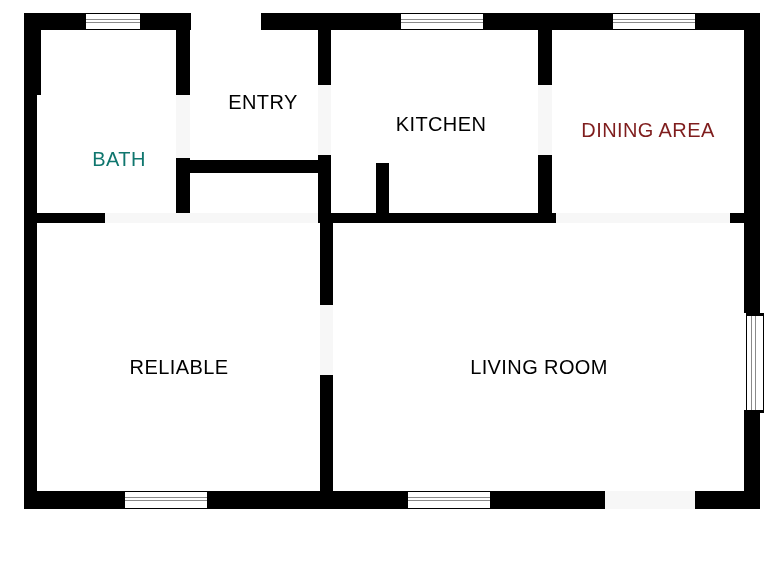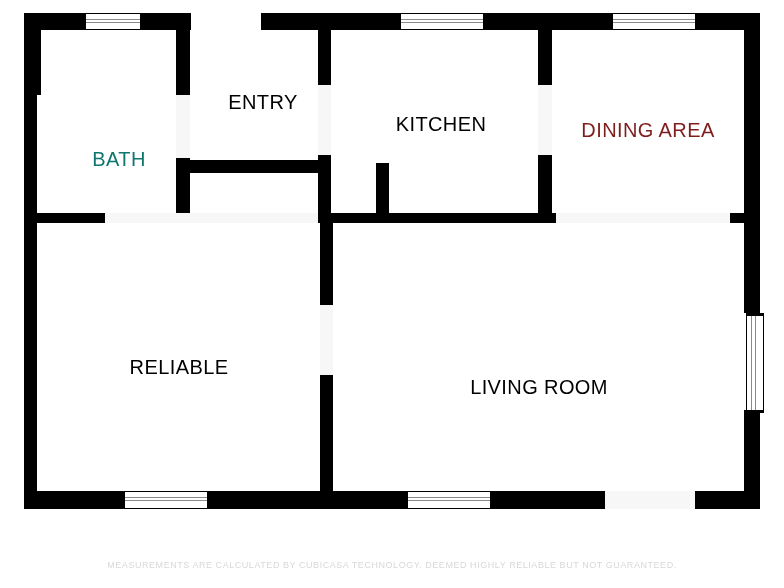--- a/index.html
+++ b/index.html
@@ -176,19 +176,18 @@
           <div class="pane2"></div>
           <div class="pane"></div>
         </div>
       </div>
     <div id="labels-layer">
         <div class="room-label" style="left: 119px; top: 135px; color: #0f766e; margin-top: 24px;">BATH</div>
         <div class="room-label" style="left: 263px; top: 102px; color: rgb(0, 0, 0);">ENTRY</div>
         <div class="room-label" style="left: 441px; top: 124px; color: rgb(0, 0, 0);">KITCHEN</div>
         <div class="room-label" style="left: 648px; top: 130px; color: #7f1d1d;">DINING AREA</div>
         <div class="room-label" style="left: 179px; top: 367px; color: rgb(0, 0, 0);">RELIABLE</div>
-        <div class="room-label" style="left: 539px; top: 367px; color: rgb(0, 0, 0); margin-top: 20px;">LIVING ROOM</div>
+        <div class="room-label" style="left: 539px; top: 367px; color: rgb(0, 0, 0);">LIVING ROOM</div>
       </div>
   </div>
 
-  <div id="disclaimer">MEASUREMENTS ARE CALCULATED BY CUBICASA TECHNOLOGY. DEEMED HIGHLY RELIABLE BUT NOT GUARANTEED.</div>
 
 </div>
 
 </body></html>

